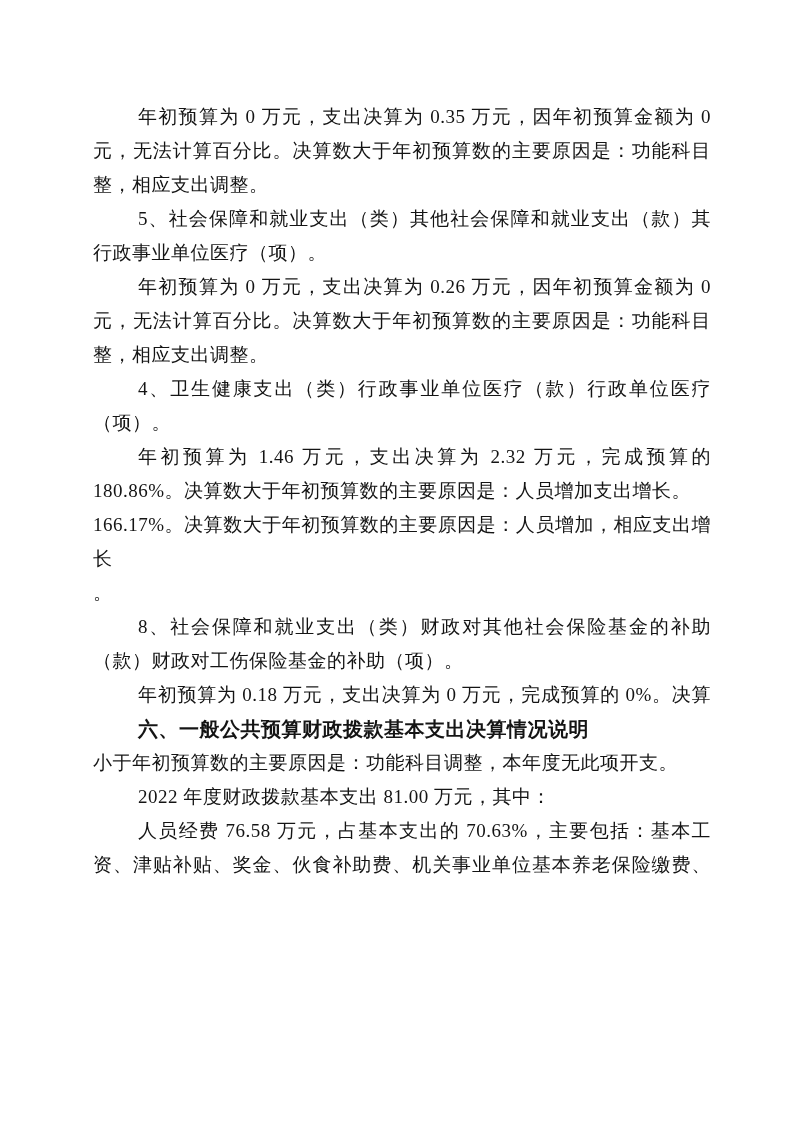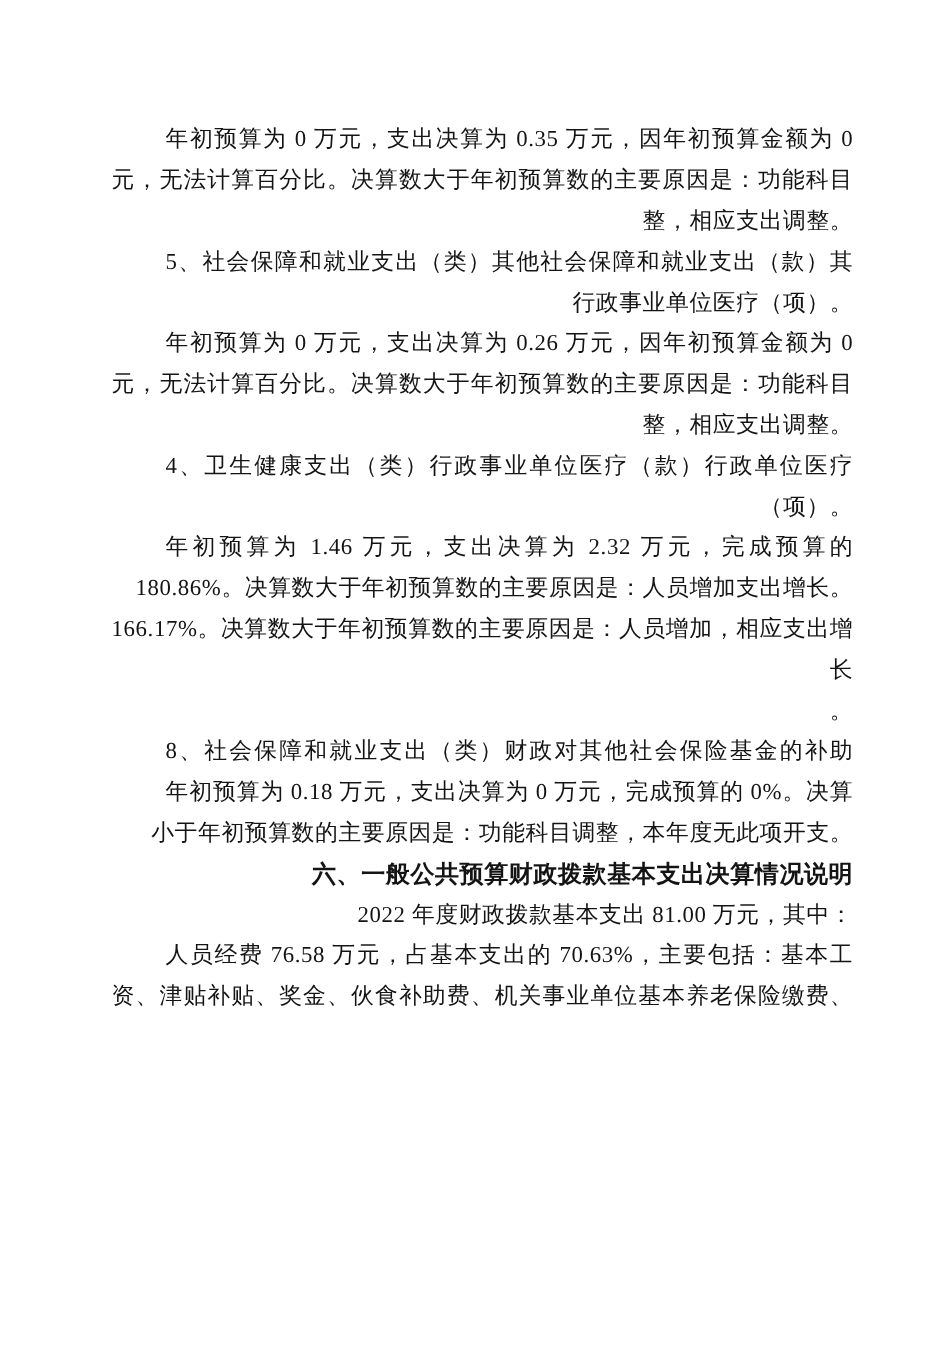--- a/index.html
+++ b/index.html
@@ -19,21 +19,20 @@
     padding: 100px 82px 0 93px;
     font-family: "Liberation Serif", "DejaVu Serif", serif;
     font-size: 19px;
     line-height: 34px;
     color: #141414;
     letter-spacing: 0.5px;
   }
   .ln {
     height: 34px;
     overflow: hidden;
-    text-align: right;
   }
   
   .j {
     text-align: justify;
     text-align-last: justify;
   }
   
   .ind {
     padding-left: 45px;
   }
@@ -62,20 +61,21 @@
     <div class="ln j">元，无法计算百分比。决算数大于年初预算数的主要原因是：功能科目调</div>
     <div class="ln">整，相应支出调整。</div>
     <div class="ln j ind">4、卫生健康支出（类）行政事业单位医疗（款）行政单位医疗</div>
     <div class="ln">（项）。</div>
     <div class="ln j ind">年初预算为 1.46 万元，支出决算为 2.32 万元，完成预算的</div>
     <div class="ln">180.86%。决算数大于年初预算数的主要原因是：人员增加支出增长。</div>
     <div class="ln j">166.17%。决算数大于年初预算数的主要原因是：人员增加，相应支出增</div>
     <div class="ln">长</div>
     <div class="ln">。</div>
     <div class="ln j ind gap">8、社会保障和就业支出（类）财政对其他社会保险基金的补助</div>
+    <div class="ln">（款）财政对工伤保险基金的补助（项）。</div>
     <div class="ln j ind">年初预算为 0.18 万元，支出决算为 0 万元，完成预算的 0%。决算数</div>
+    <div class="ln ind heading">六、一般公共预算财政拨款基本支出决算情况说明</div>
     <div class="ln">小于年初预算数的主要原因是：功能科目调整，本年度无此项开支。</div>
-    <div class="ln ind heading">六、一般公共预算财政拨款基本支出决算情况说明</div>
     <div class="ln ind">2022 年度财政拨款基本支出 81.00 万元，其中：</div>
     <div class="ln j ind">人员经费 76.58 万元，占基本支出的 70.63%，主要包括：基本工</div>
     <div class="ln j">资、津贴补贴、奖金、伙食补助费、机关事业单位基本养老保险缴费、职</div>
   </div>
 </div>
 
 </body></html>

